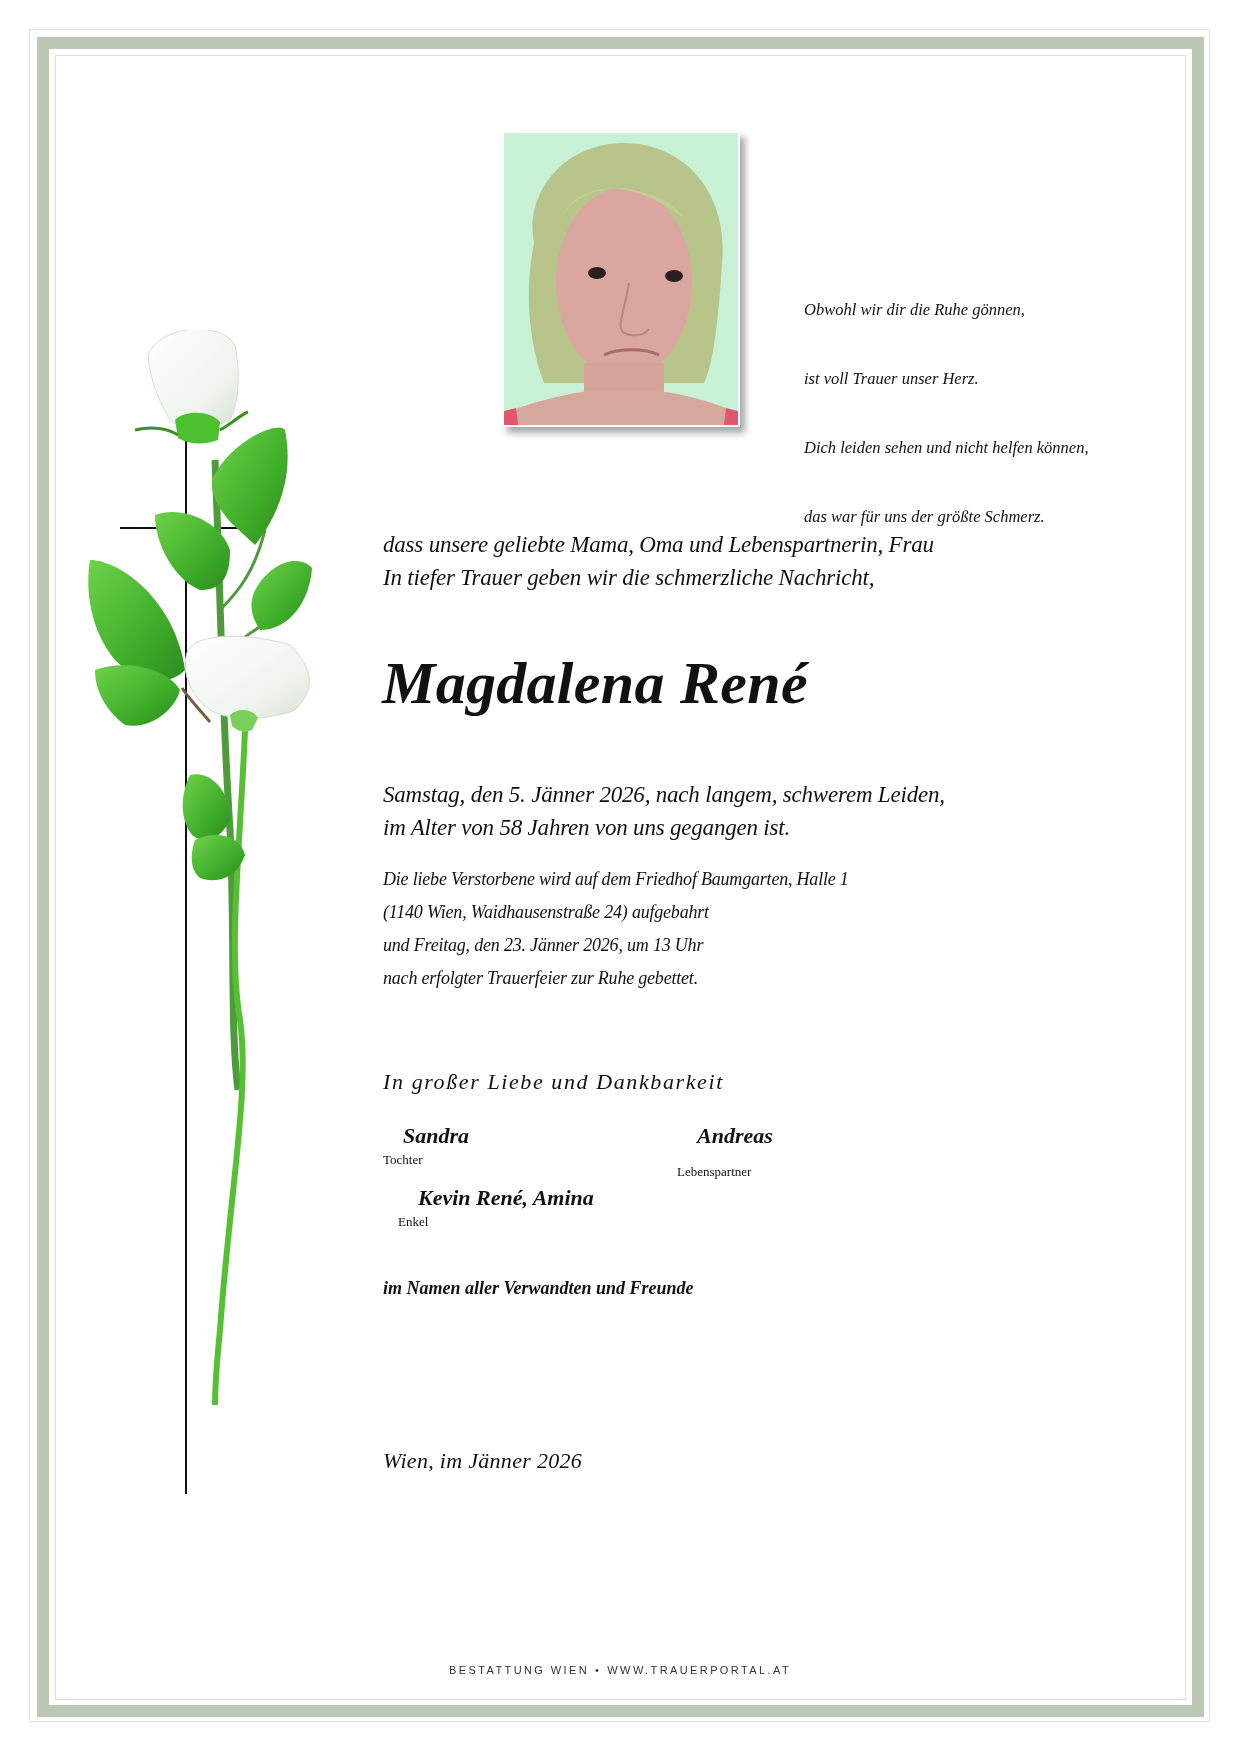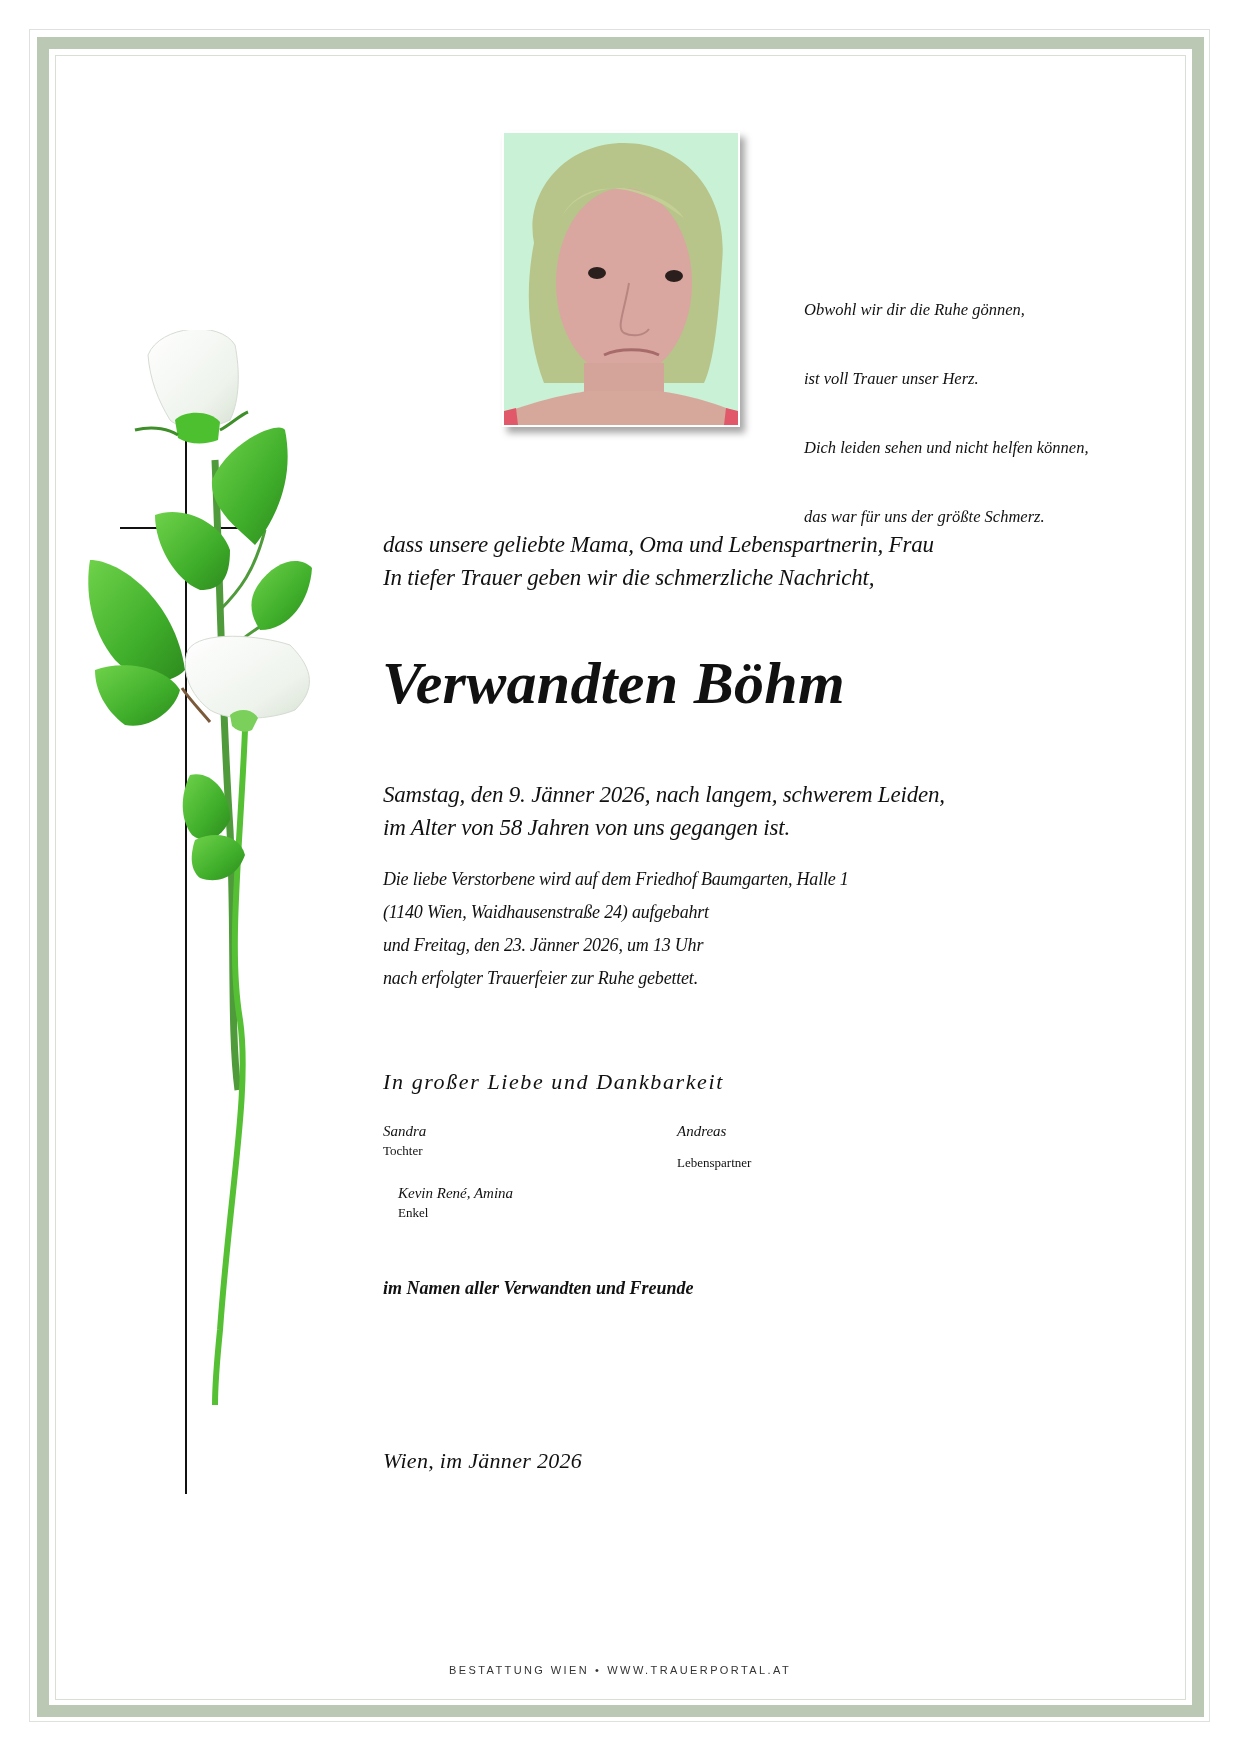--- a/index.html
+++ b/index.html
@@ -19,21 +19,21 @@
   .poem { left: 804px; top: 252px; font-style: italic; font-size: 16.5px; line-height: 23px; white-space: pre; color: #111; }
 
   
   .intro { left: 383px; top: 528px; font-style: italic; font-size: 23px; line-height: 33px; letter-spacing: -0.2px; }
   .name { left: 382px; top: 648px; font-style: italic; font-weight: bold; font-size: 60px; line-height: 70px; letter-spacing: 0.3px; }
   .p1 { left: 383px; top: 778px; font-style: italic; font-size: 23px; line-height: 33px; letter-spacing: -0.2px; }
   .p2 { left: 383px; top: 863px; font-style: italic; font-size: 18px; line-height: 33px; letter-spacing: -0.2px; }
   .line { display: block; white-space: pre; }
 
   .thanks { left: 383px; top: 1069px; font-style: italic; font-size: 22px; letter-spacing: 1.6px; }
-  .rel-name { font-style: italic; font-weight: normal; font-size: 15px; }
+  .rel-name { font-style: italic; font-weight: bold; font-size: 22px; margin-left: 20px; }
   .rel-role { font-size: 13px; }
   .sig { left: 383px; top: 1278px; font-style: italic; font-weight: bold; font-size: 18px; }
   .place { left: 383px; top: 1448px; font-style: italic; font-size: 22px; letter-spacing: 0.3px; }
 
   .footer { left: 0; width: 1240px; top: 1664px; text-align: center; font-family: "Liberation Sans", "DejaVu Sans", sans-serif; font-size: 11px; letter-spacing: 2.4px; color: #333; }
   .footer .dot { margin: 0 6px; }
 
   
   .cross-v { left: 185px; top: 431px; width: 2px; height: 1063px; background: #111; }
   .cross-h { left: 120px; top: 527px; width: 126px; height: 2px; background: #111; }
@@ -115,24 +115,24 @@
   <span class="line">ist voll Trauer unser Herz.</span>
   <span class="line">Dich leiden sehen und nicht helfen können,</span>
   <span class="line">das war für uns der größte Schmerz.</span>
 </div>
 
 <div class="abs intro">
   <span class="line">dass unsere geliebte Mama, Oma und Lebenspartnerin, Frau</span>
   <span class="line">In tiefer Trauer geben wir die schmerzliche Nachricht,</span>
 </div>
 
-<div class="abs name">Verwandten Böhm</div>
+<div class="abs name">Magdalena René</div>
 
 <div class="abs p1">
-  <span class="line">Samstag, den 9. Jänner 2026, nach langem, schwerem Leiden,</span>
+  <span class="line">Samstag, den 5. Jänner 2026, nach langem, schwerem Leiden,</span>
   <span class="line">im Alter von 58 Jahren von uns gegangen ist.</span>
 </div>
 
 <div class="abs p2">
   <span class="line">Die liebe Verstorbene wird auf dem Friedhof Baumgarten, Halle 1</span>
   <span class="line">(1140 Wien, Waidhausenstraße 24) aufgebahrt</span>
   <span class="line">und Freitag, den 23. Jänner 2026, um 13 Uhr</span>
   <span class="line">nach erfolgter Trauerfeier zur Ruhe gebettet.</span>
 </div>
 

